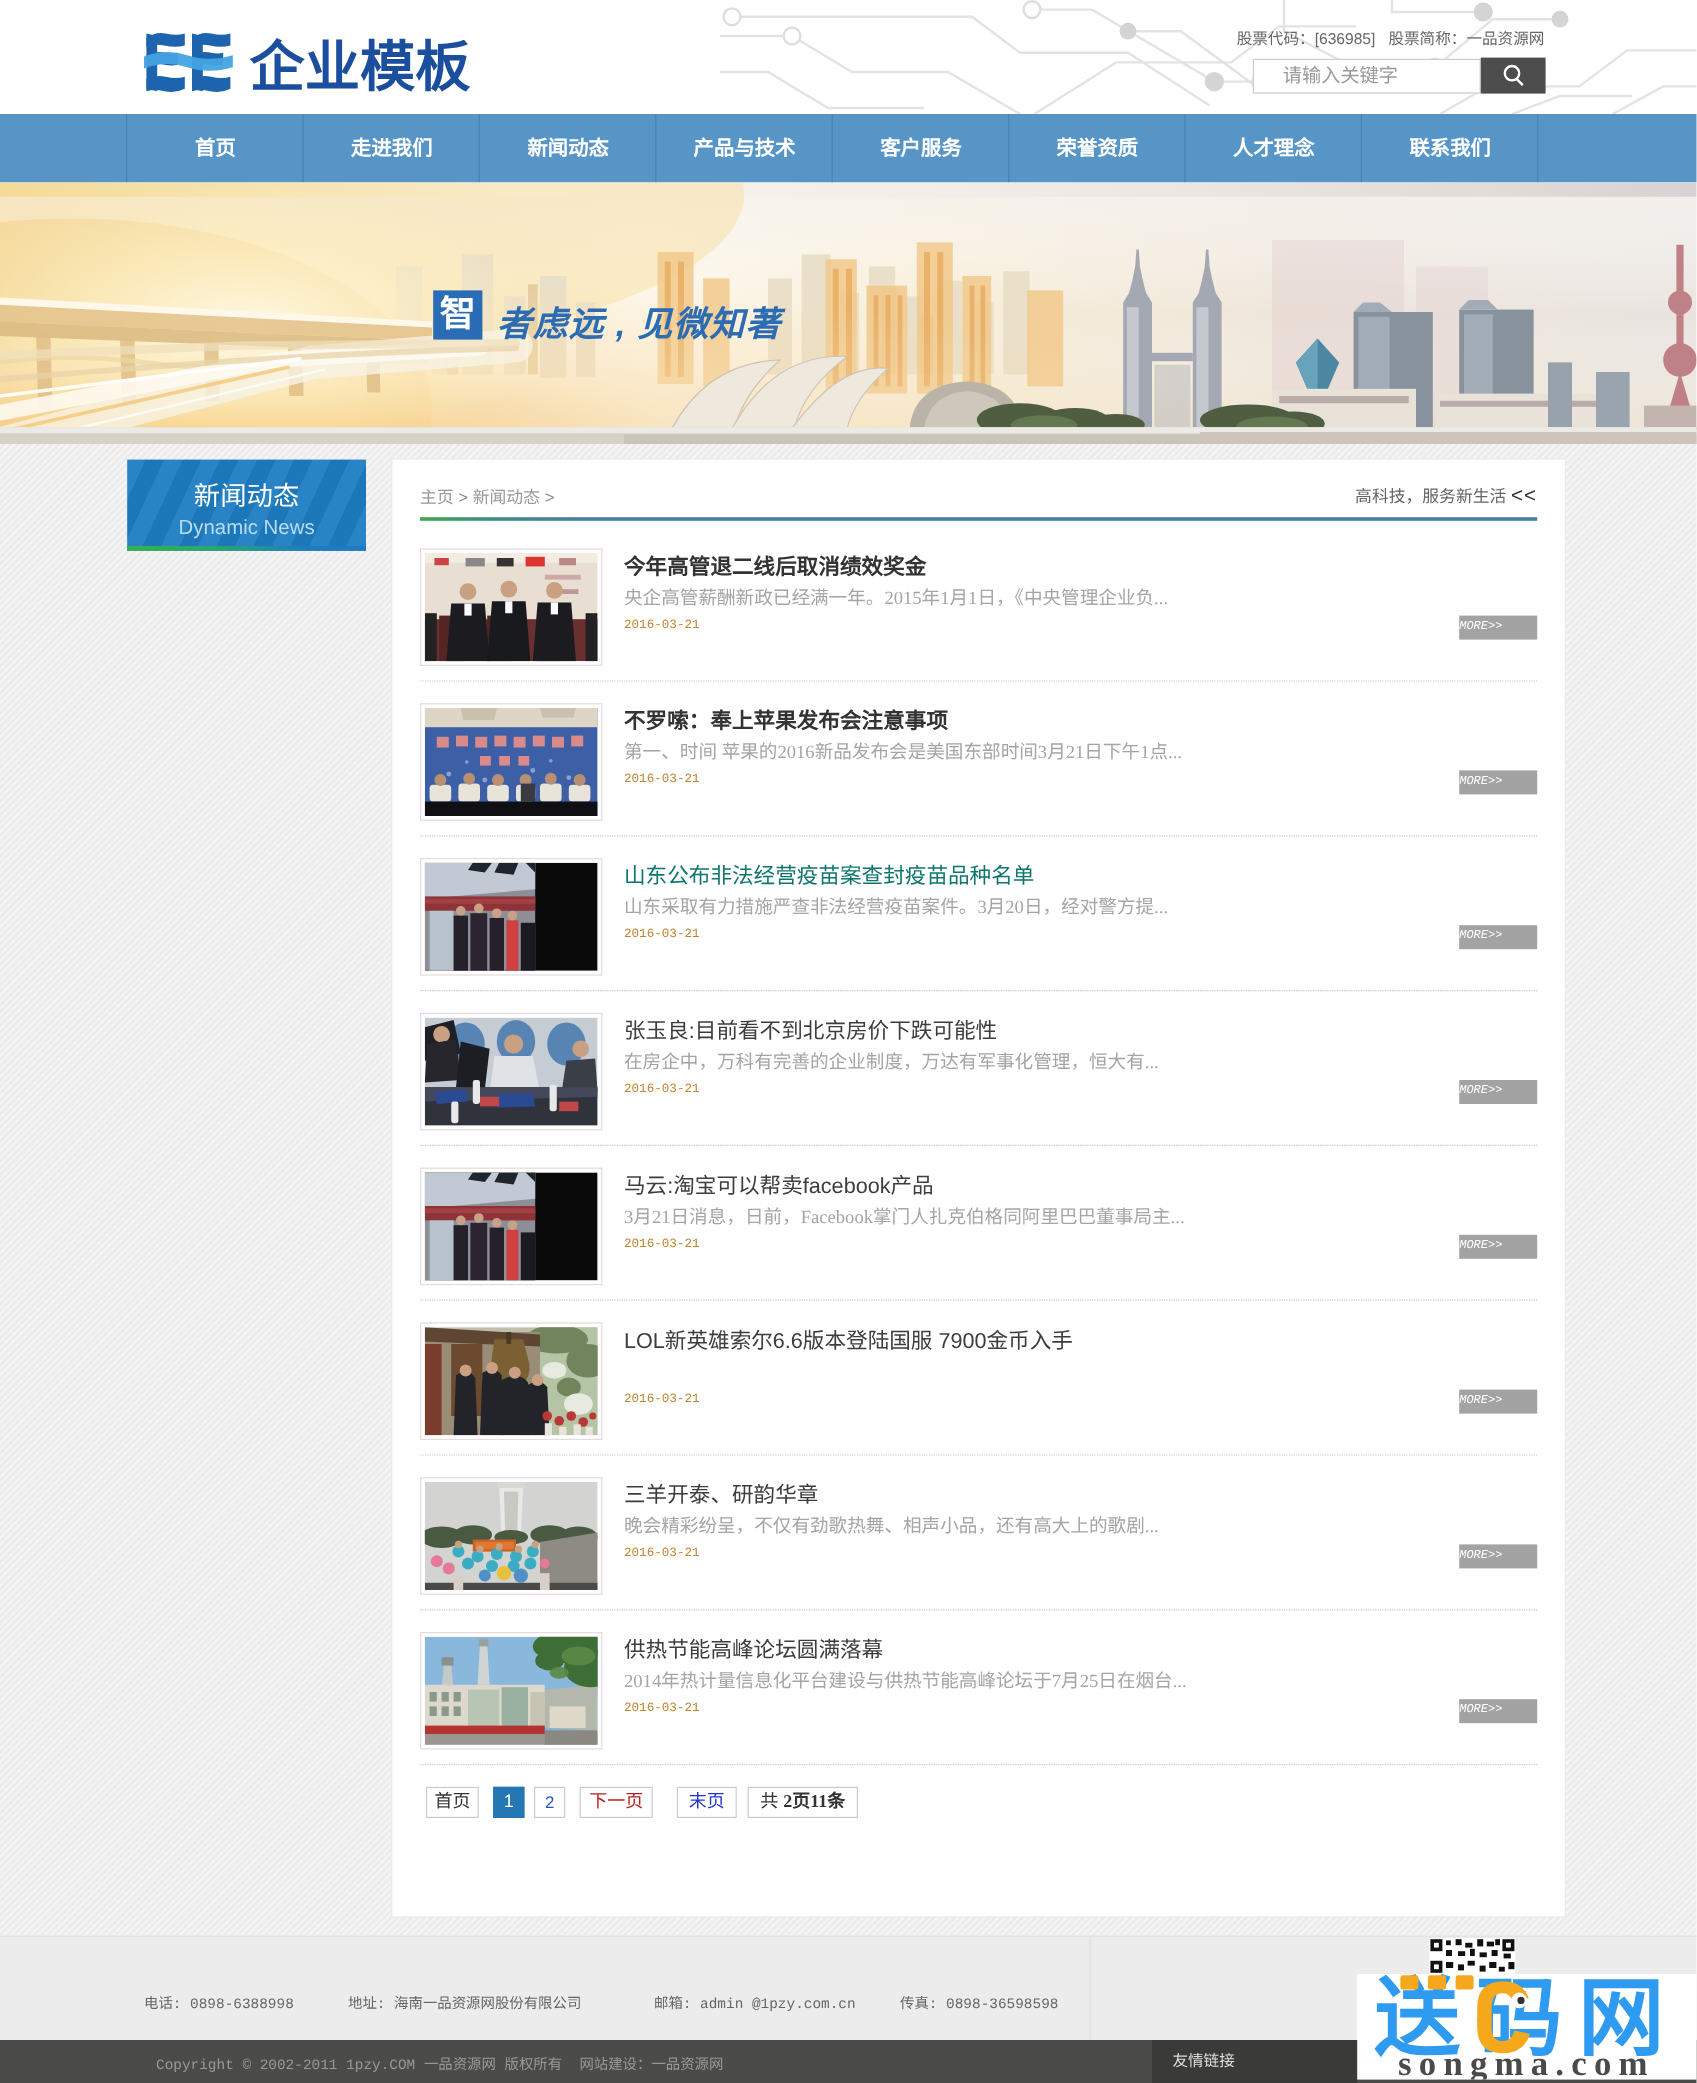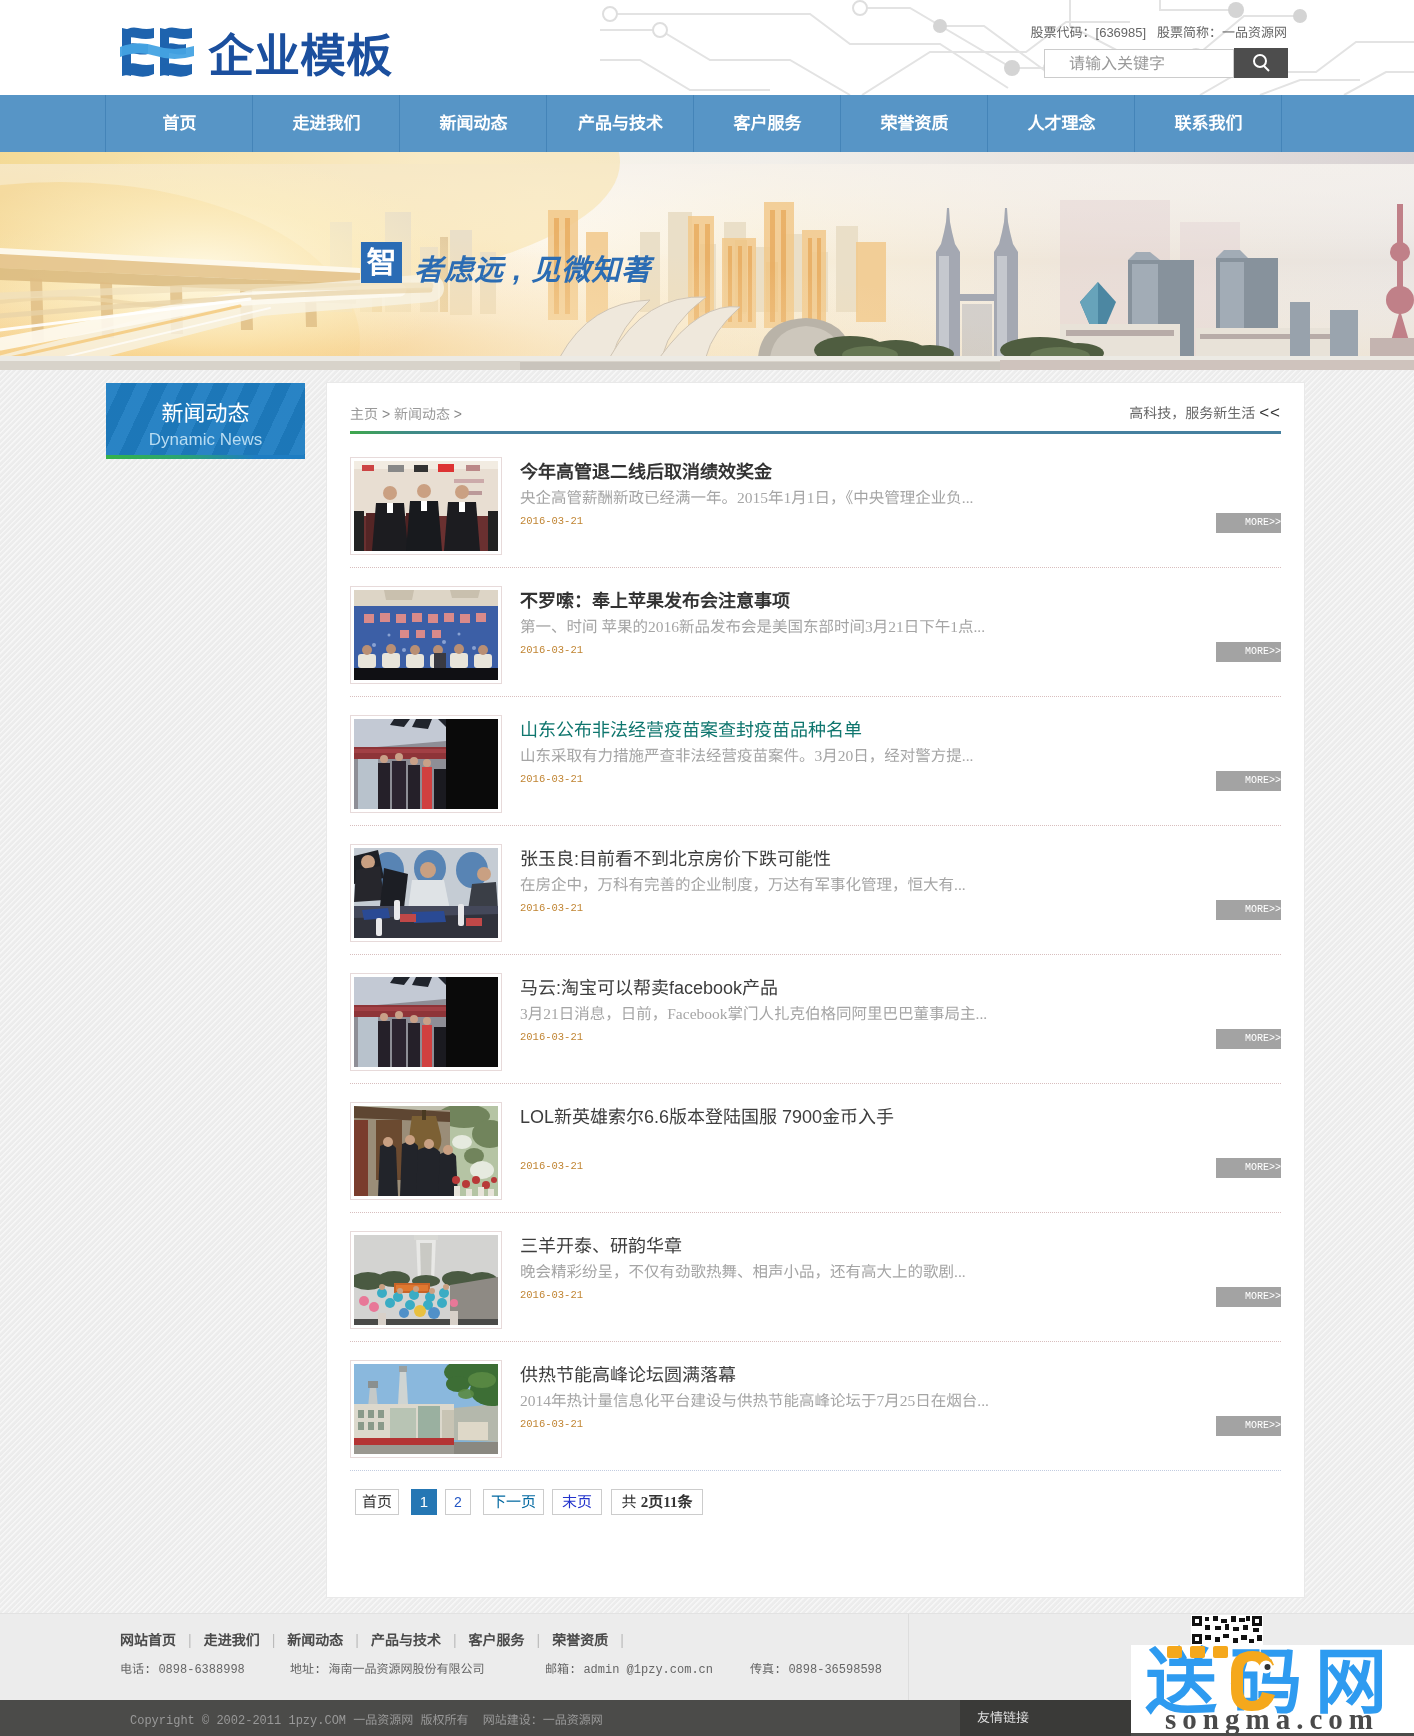--- a/index.html
+++ b/index.html
@@ -50,30 +50,30 @@
 #slogan2 .lt { font-size:17px; color:#333; font-weight:normal; letter-spacing:1px; }
 #crumbline { position:absolute; left:23px; top:48px; width:931px; height:3px;
   background:linear-gradient(90deg,#3fa84c 0%,#3f8d83 6%,#45809f 14%,#45809f 100%); }
 
 .row { position:absolute; left:23px; width:931px; height:129px; }
 .thumb { position:absolute; left:0; top:17px; width:152px; height:98px; background:#fff; border:1px solid #e7dada; padding:3px; }
 .thumb svg { display:block; width:144px; height:90px; }
 .rtitle { position:absolute; left:170px; top:17px; font-size:18px; font-weight:bold; color:#333; }
 .rdesc { position:absolute; left:170px; top:45px; font-size:15.5px; color:#a5a5a5; font-family:"Liberation Serif", serif; }
 .rdate { position:absolute; left:170px; top:75px; font-size:10.5px; color:#c08432; font-family:"Liberation Mono", monospace; }
-.rmore { position:absolute; left:866px; top:73px; width:65px; height:20px; background:#a3a3a3; color:#fff; font-size:10px; text-align:right; line-height:20px; font-family:"Liberation Mono", monospace; }
+.rmore { position:absolute; left:866px; top:73px; width:65px; height:20px; background:#a3a3a3; color:#fff; font-size:10px; text-align:left; line-height:20px; font-family:"Liberation Mono", monospace;font-style:italic; }
 .rsep { position:absolute; left:23px; width:931px; height:0; border-top:1px dotted #d8bebe; }
 
 
 #pager { position:absolute; left:28px; top:1106px; height:26px; font-size:15px; }
 #pager span { display:inline-block; height:26px; line-height:24px; border:1px solid #ccc; background:#fff; text-align:center; vertical-align:top; color:#333; }
 #pager .pg-home { width:44px; margin-right:12px; }
 #pager .pg-1 { width:26px; background:#2577b4; border-color:#2577b4; color:#fff; margin-right:8px; }
 #pager .pg-2 { width:26px; color:#2356c4; margin-right:12px; font-size:14px; }
-#pager .pg-next { width:61px; color:#0369a1; margin-right:8px; }
+#pager .pg-next { width:61px; color:#b91c1c; margin-right:20px; }
 #pager .pg-last { width:50px; color:#2233cc; margin-right:9px; }
 #pager .pg-cnt { width:92px; }
 #pager .pg-cnt b { font-family:"Liberation Serif", serif; }
 
 
 #footer { position:absolute; left:0; top:1613px; width:1414px; height:87px; background:#ececec; border-top:1px solid #e2e2e2; }
 #footer .vline { position:absolute; left:908px; top:0; width:1px; height:87px; background:#ddd; }
 #flinks { position:absolute; left:120px; top:15px; font-size:14px; color:#4a4a4a; font-weight:bold; }
 #flinks i { font-style:normal; color:#bbb; font-weight:normal; padding:0 12px; }
 #fcontact { position:absolute; left:120px; top:45px; width:800px; font-size:12px; color:#666; font-family:"Liberation Mono", monospace; }
@@ -742,21 +742,20 @@
       <div class="rmore">MORE&gt;&gt;</div>
     </div>
     <div class="rsep" style="top:1087px; border-top-color:#c2cce0"></div>
     <div id="pager">
       <span class="pg-home">首页</span><span class="pg-1">1</span><span class="pg-2">2</span><span class="pg-next">下一页</span><span class="pg-last">末页</span><span class="pg-cnt">共 <b>2页11条</b></span>
     </div>
   </div>
 
   <div id="footer">
     <div class="vline"></div>
-    <div id="flinks">网站首页<i>|</i>走进我们<i>|</i>新闻动态<i>|</i>产品与技术<i>|</i>客户服务<i>|</i>荣誉资质<i>|</i></div>
     <div id="fcontact">
       <span style="left:0">电话: 0898-6388998</span>
       <span style="left:170px">地址: 海南一品资源网股份有限公司</span>
       <span style="left:425px">邮箱: admin @1pzy.com.cn</span>
       <span style="left:630px">传真: 0898-36598598</span>
     </div>
   </div>
 
   <div id="botbar">
     <div id="copyright">Copyright © 2002-2011 1pzy.COM 一品资源网 版权所有&nbsp;&nbsp;网站建设：一品资源网</div>

